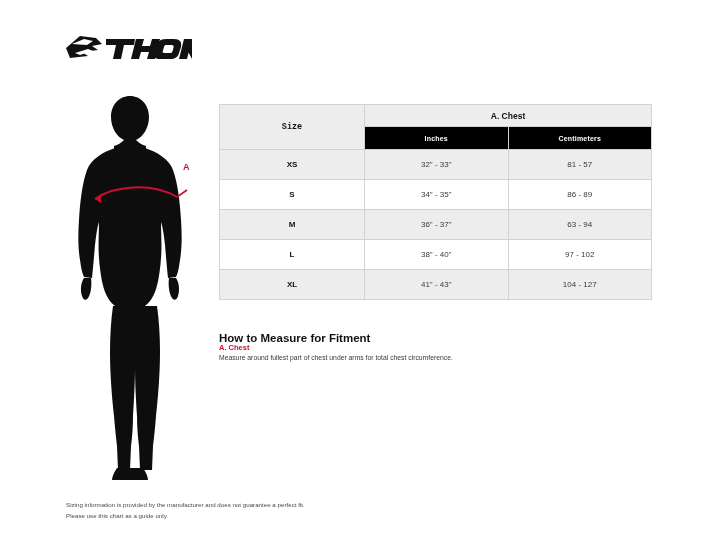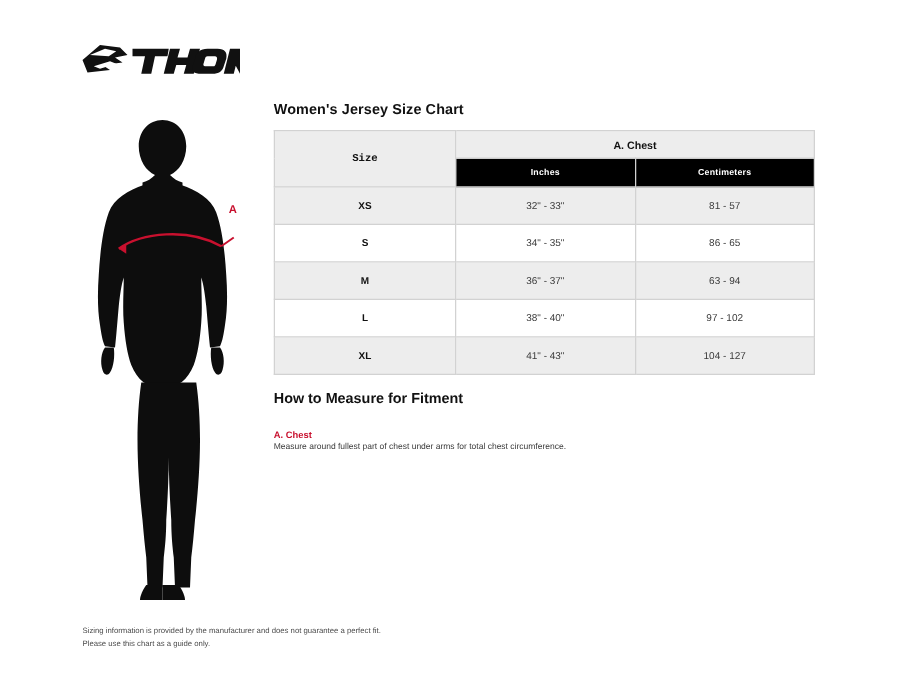--- a/index.html
+++ b/index.html
@@ -117,21 +117,21 @@
     font-size: 8px;
     color: #3a3a3a;
   }
   tr.alt .row-size, tr.alt .row-val { background: #ededed; text-align: center; }
   tr.plain .row-size, tr.plain .row-val { background: #ffffff; }
 
   
   .howto-title {
     position: absolute;
     left: 219px;
-    top: 313px;
+    top: 332px;
     font-size: 11.5px;
     font-weight: bold;
     color: #111;
   }
   .howto-sub {
     position: absolute;
     left: 219px;
     top: 343px;
     font-size: 7.5px;
     font-weight: bold;
@@ -200,21 +200,20 @@
 
       <g>
         <path d="M40 109 C58 96 96 92 122 107" stroke="#c8102e" stroke-width="2" fill="none"></path>
         <path d="M122 107 L132 100" stroke="#c8102e" stroke-width="1.6" fill="none"></path>
         <path d="M40 109 l6 -4 l0 8 z" fill="#c8102e"></path>
       </g>
     </svg>
   </div>
   <div class="measure-label">A</div>
 
-  <div class="chart-title">Women's Jersey Size Chart</div>
 
   <table class="table">
     <thead>
       <tr>
         <th class="th-size" rowspan="2">Size</th>
         <th class="th-group" colspan="2">A. Chest</th>
       </tr>
       <tr>
         <th class="th-sub">Inches</th>
         <th class="th-sub">Centimeters</th>
@@ -222,21 +221,21 @@
     </thead>
     <tbody>
       <tr class="alt">
         <td class="row-size">XS</td>
         <td class="row-val">32" - 33"</td>
         <td class="row-val">81 - 57</td>
       </tr>
       <tr class="plain">
         <td class="row-size">S</td>
         <td class="row-val">34" - 35"</td>
-        <td class="row-val">86 - 65</td>
+        <td class="row-val">86 - 89</td>
       </tr>
       <tr class="alt">
         <td class="row-size">M</td>
         <td class="row-val">36" - 37"</td>
         <td class="row-val">63 - 94</td>
       </tr>
       <tr class="plain">
         <td class="row-size">L</td>
         <td class="row-val">38" - 40"</td>
         <td class="row-val">97 - 102</td>

